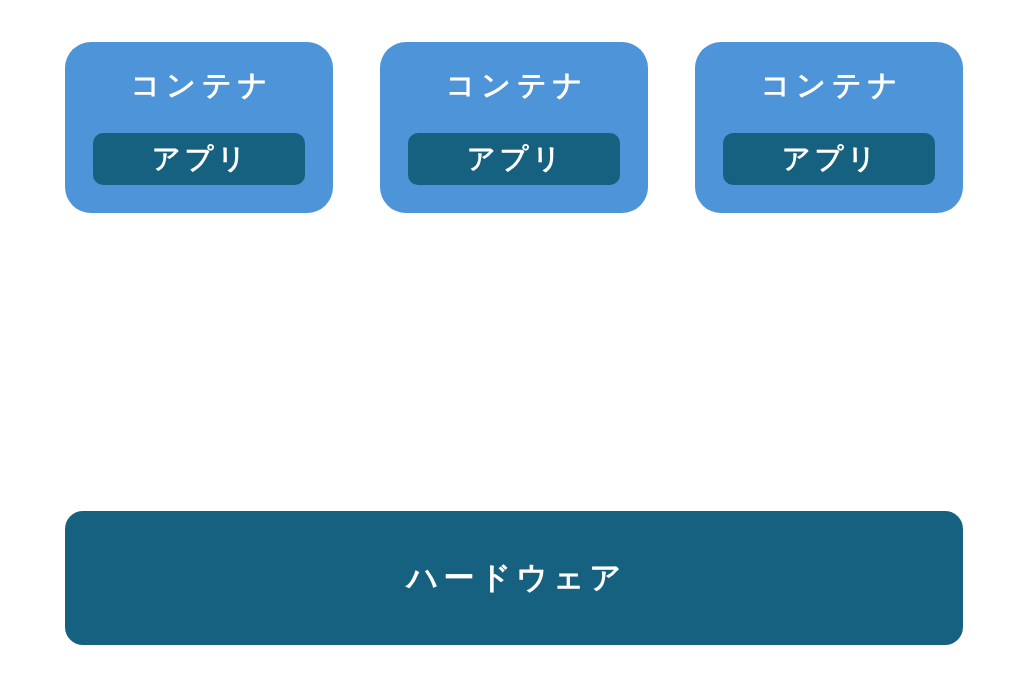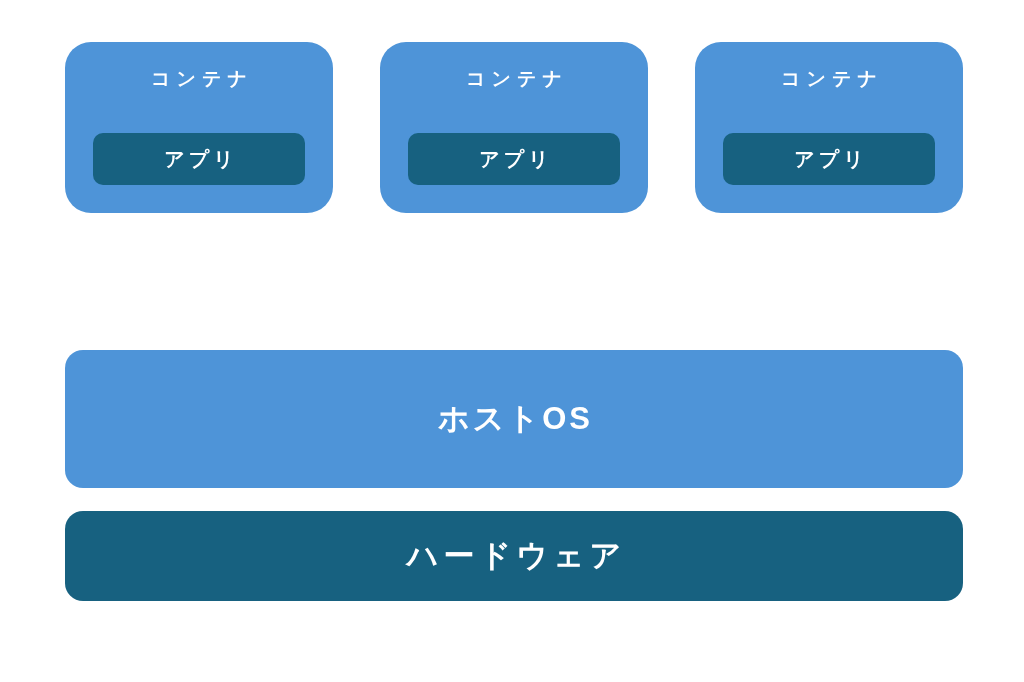--- a/index.html
+++ b/index.html
@@ -33,41 +33,41 @@
     width: 268px;
     height: 171px;
     background: var(--blue, #4E94D8);
     border-radius: 26px;
   }
   .container-label {
     margin-top: 26px;
     text-align: center;
     color: var(--text, #ffffff);
     font-weight: 700;
-    font-size: 19px;
+    font-size: 29px;
     letter-spacing: 6px;
     padding-left: 6px; 
     line-height: 1.2;
   }
   .app-box {
     position: absolute;
     left: 28px;
     right: 28px;
     top: 91px;
     height: 52px;
     background: var(--teal, #176180);
     border-radius: 10px;
     display: flex;
     align-items: center;
     justify-content: center;
   }
   .app-label {
     color: var(--text, #ffffff);
     font-weight: 700;
-    font-size: 20px;
+    font-size: 28px;
     letter-spacing: 4px;
     padding-left: 4px;
   }
   
   .layer {
     position: absolute;
     left: 65px;
     width: 898px;
     border-radius: 18px;
     display: flex;
@@ -89,21 +89,21 @@
   }
   .layer-engine .layer-label { font-size: 30px; }
   .layer-hostos {
     top: 350px;
     height: 138px;
     background: var(--blue, #4E94D8);
   }
   .layer-hostos .layer-label { letter-spacing: 3px; padding-left: 3px; }
   .layer-hardware {
     top: 511px;
-    height: 90px;
+    height: 134px;
     background: var(--teal, #176180);
   }
 </style>
 </head>
 <body>
 
 <div class="diagram">
 
   <div class="containers-row">
 
@@ -124,21 +124,18 @@
     <div class="container-box">
       <div class="container-label">コンテナ</div>
       <div class="app-box">
         <span class="app-label">アプリ</span>
       </div>
     </div>
 
   </div>
 
 
-  <div class="layer layer-hostos">
-    <span class="layer-label">ホストOS</span>
-  </div>
 
   <div class="layer layer-hardware">
     <span class="layer-label">ハードウェア</span>
   </div>
 
 </div>
 
 </body></html>

